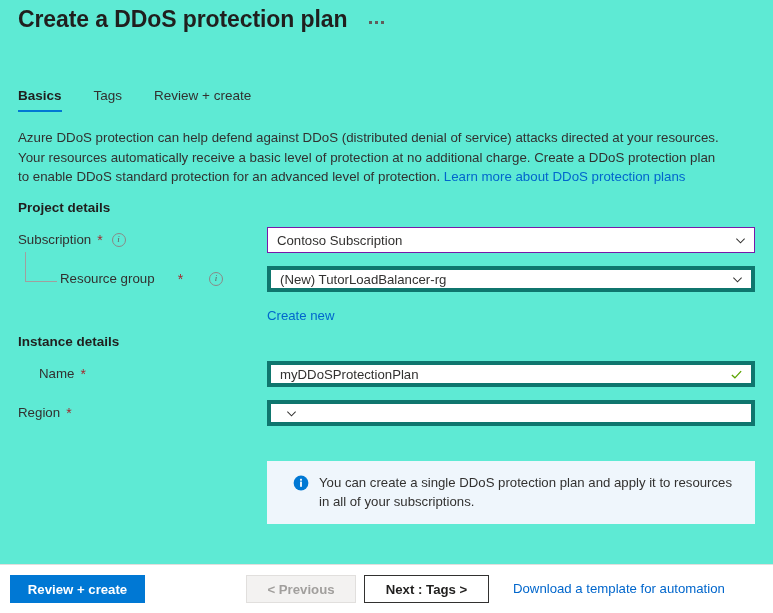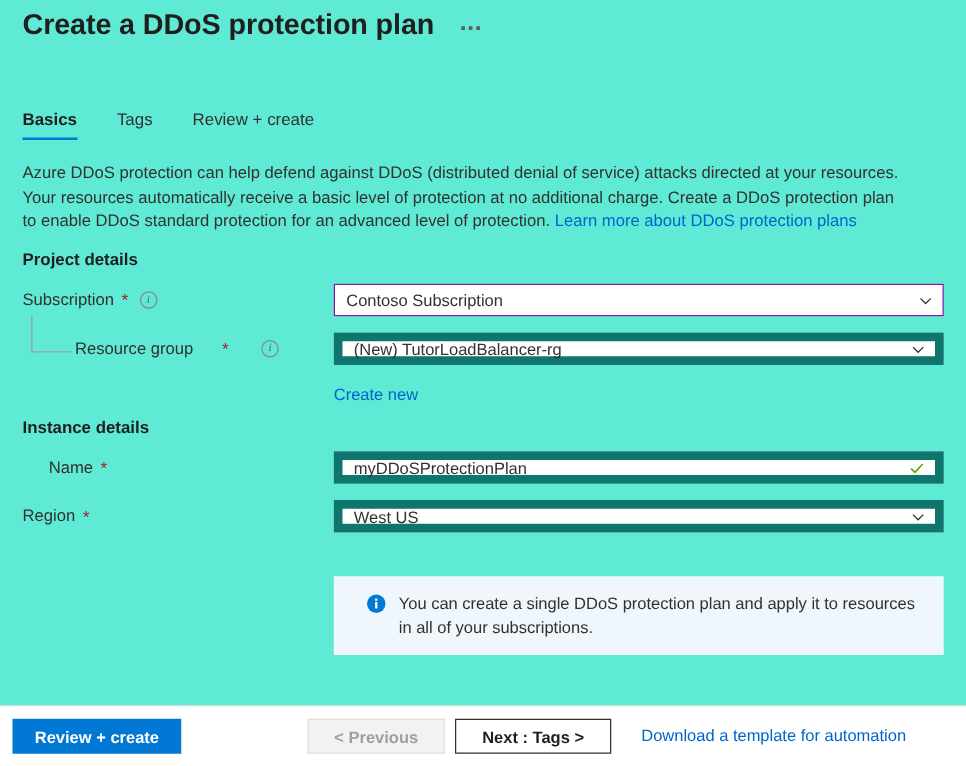--- a/index.html
+++ b/index.html
@@ -161,21 +161,21 @@
     border-bottom: 1px solid #a19f9d;
   }
 
   
   .field-control {
     position: absolute;
     left: 267px;
     width: 488px;
     height: 26px;
     background: #ffffff;
-    border: 7px solid #0f766e;
+    border: 4px solid #0f766e;
     display: flex;
     align-items: center;
     padding: 0 8px 0 9px;
     font-size: 13.2px;
     color: #323130;
     cursor: pointer;
   }
   .field-control.focused {
     border: 1px solid #7719aa;
   }
@@ -379,21 +379,20 @@
   <div class="field-control" id="input-name">
     <span class="value">myDDoSProtectionPlan</span>
     <span class="check-icon">
       <svg viewBox="0 0 14 14" width="13" height="13">
           <path d="M2 7.5 L5.3 10.6 L12 3.4" fill="none" stroke="#5ba300" stroke-width="1.4"></path>
         </svg>
     </span>
   </div>
 
   <div class="field-control" id="input-region">
-    <span class="value">West US</span>
     <span class="chevron">
       <svg viewBox="0 0 12 12" width="11" height="11">
           <path d="M1.5 4 L6 8.5 L10.5 4" fill="none" stroke="#323130" stroke-width="1.1"></path>
         </svg>
     </span>
   </div>
 
   <div class="info-banner">
     <span class="banner-icon">
       <svg viewBox="0 0 16 16" width="16" height="16">

